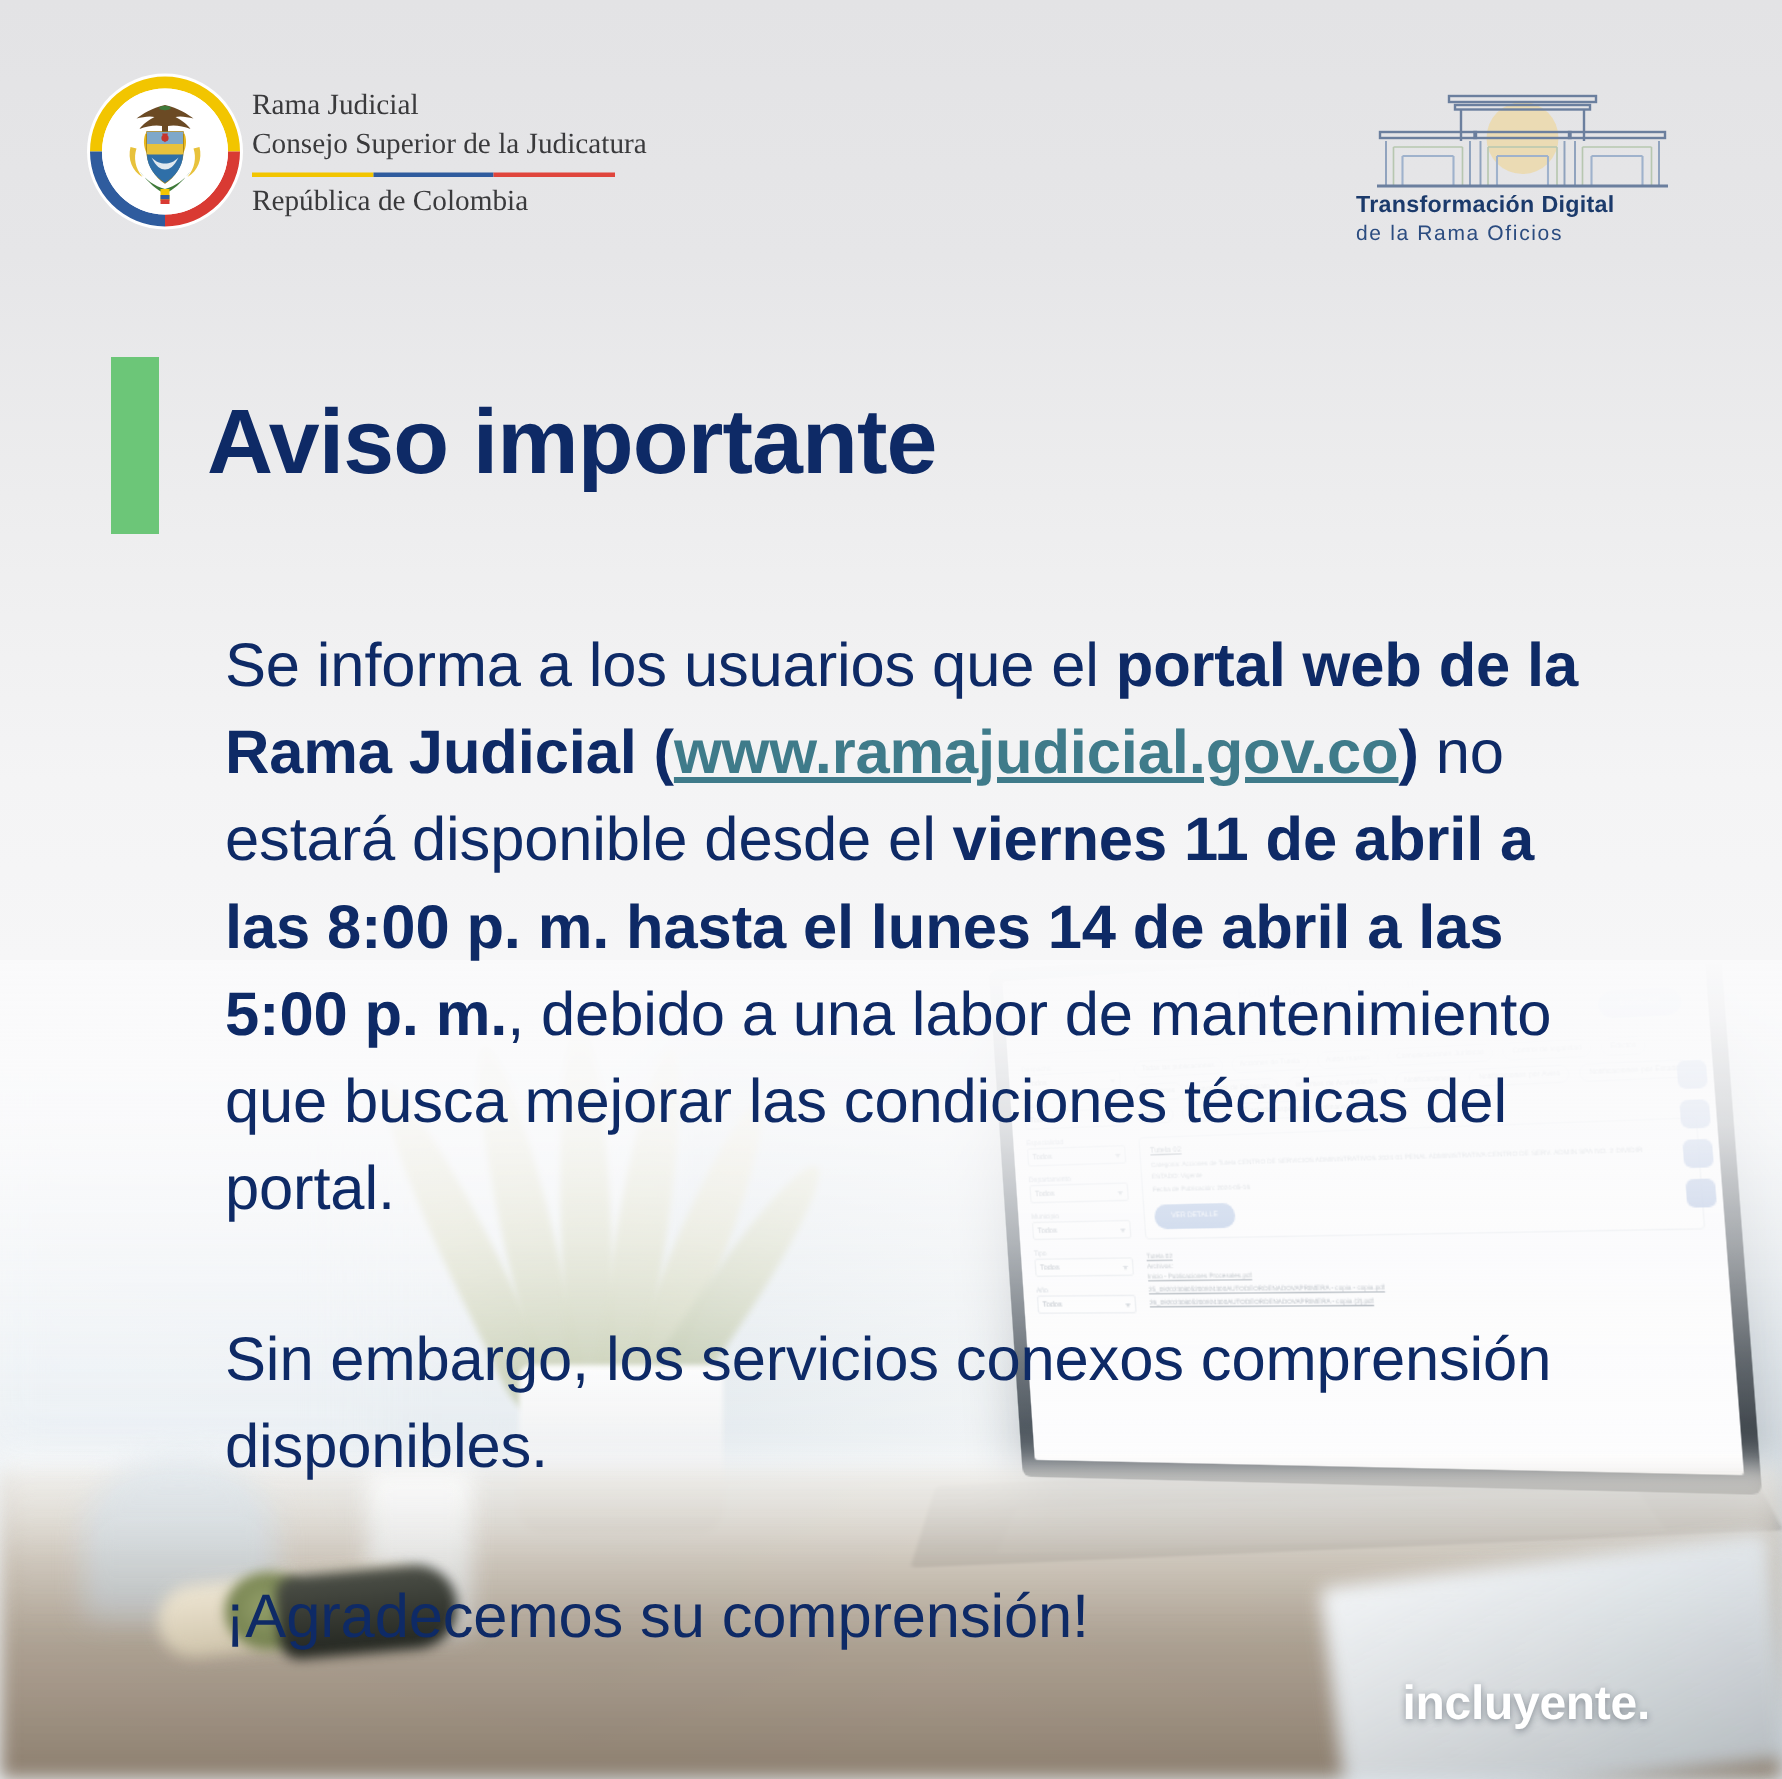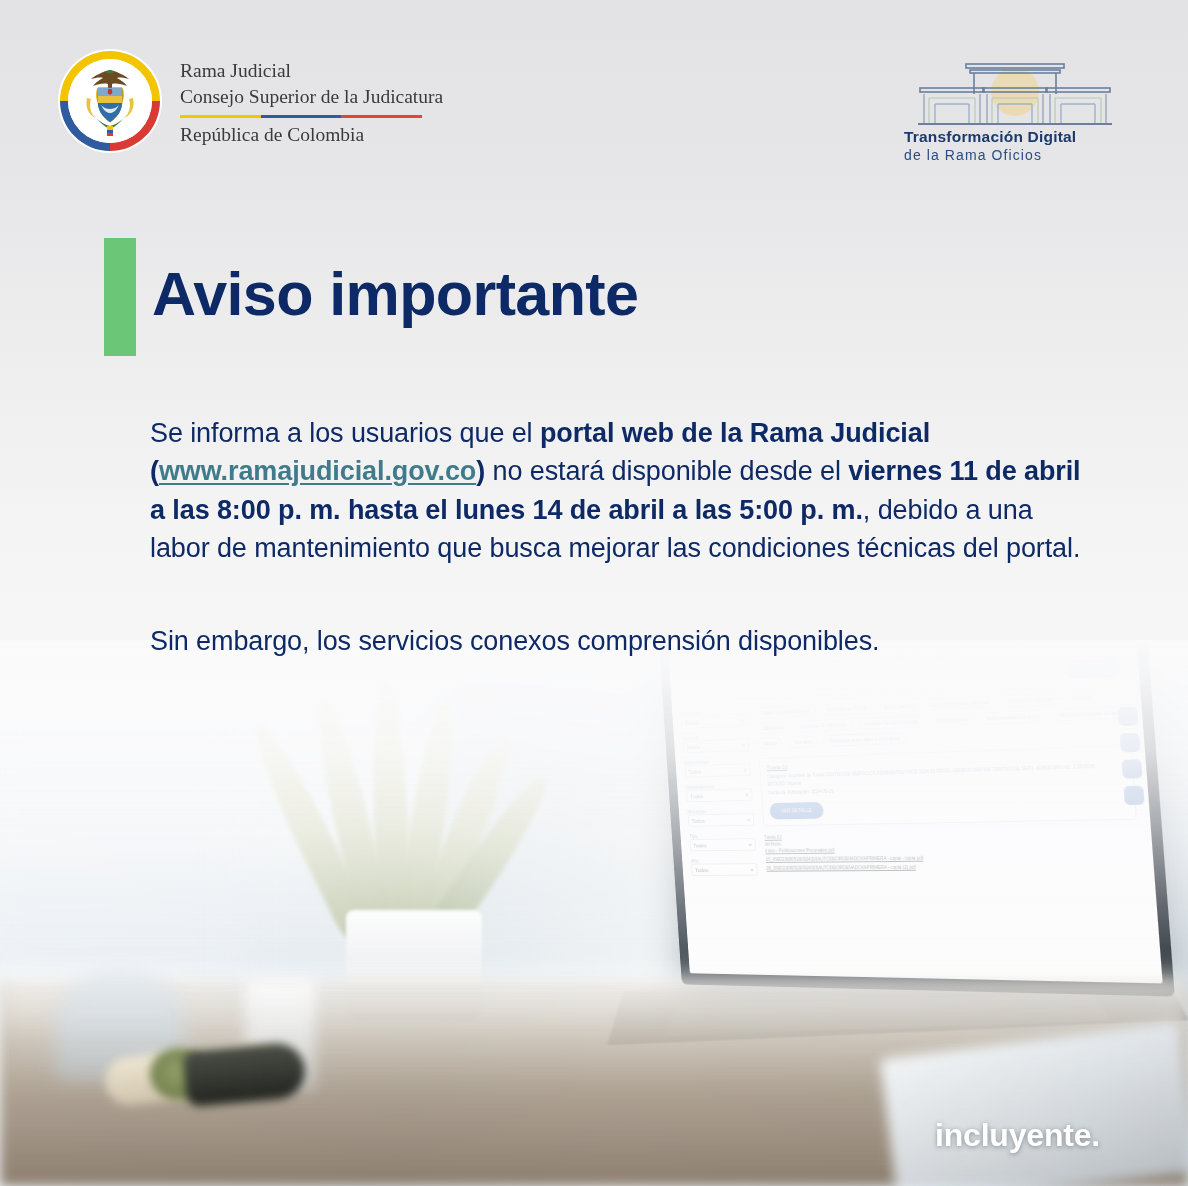--- a/index.html
+++ b/index.html
@@ -217,21 +217,21 @@
   }
 
   
   .content { position:absolute; inset:0; }
 
   
   .header { position:absolute; top:0; left:0; right:0; height:180px; }
 
   .brand-left {
     position:absolute; left:57px; top:48px;
-    display:flex; align-items:center; gap:17px;
+    display:flex; align-items:center; gap:5px;
   }
   .seal { width:106px; height:106px; flex:0 0 106px; }
   .brand-text { padding-top:2px; }
   .brand-l1, .brand-l2 {
     font-family:"Liberation Serif", serif;
     font-size:19.5px; color:#3a3a3c; line-height:1.32; white-space:nowrap;
   }
   .tricolor-rule {
     display:flex; width:242px; height:3px; margin:5px 0 6px 0;
   }
@@ -249,31 +249,31 @@
     width:222px; text-align:left;
   }
   .td-mark { width:222px; height:78px; display:block; }
   .td-l1 {
     font-size:15.5px; font-weight:bold; color:#1b3a6b;
     letter-spacing:.2px; margin-top:2px;
   }
   .td-l2 { font-size:14px; color:#2b4c80; letter-spacing:1.1px; margin-top:1px; }
 
   
-  .title-block { position:absolute; left:104px; top:238px; display:flex; gap:16px; }
+  .title-block { position:absolute; left:74px; top:238px; display:flex; gap:32px; }
   .accent-bar { width:32px; height:118px; background:#6cc678; flex:0 0 32px; }
   .page-title {
     font-size:61px; font-weight:bold; color:#0e2a66;
     letter-spacing:-.6px; line-height:1; padding-top:26px;
   }
 
   
   .body-block {
     position:absolute; left:150px; top:414px; width:940px;
-    font-size:27px; line-height:1.42; color:#0e2a66;
+    font-size:41px; line-height:1.42; color:#0e2a66;
     letter-spacing:-.1px;
   }
   .body-block p { margin:0; }
   .body-block .gap { height:55px; }
   .body-block b { font-weight:bold; }
   .url {
     color:#3f7b8a; font-weight:bold;
     text-decoration:underline; text-underline-offset:3px;
   }
 
@@ -488,20 +488,21 @@
     <div class="title-block">
       <div class="accent-bar"></div>
       <h1 class="page-title">Aviso importante</h1>
     </div>
 
     <div class="body-block">
       <p><span>Se informa a los usuarios que el </span><b>portal web de la Rama Judicial (</b><a class="url" href="#">www.ramajudicial.gov.co</a><b>)</b><span> no estará disponible desde el </span><b>viernes 11 de abril a las 8:00 p. m. hasta el lunes 14 de abril a las 5:00 p. m.</b><span>, debido a una labor de mantenimiento que busca mejorar las condiciones técnicas del portal.</span></p>
       <div class="gap"></div>
       <p>Sin embargo, los servicios conexos comprensión disponibles.</p>
       <div class="gap"></div>
+      <p>¡Agradecemos su comprensión!</p>
     </div>
 
     <div class="tagline">
       <div class="t3"><b>incluyente.</b></div>
     </div>
 
   </div>
 </div>
 
 </body></html>

